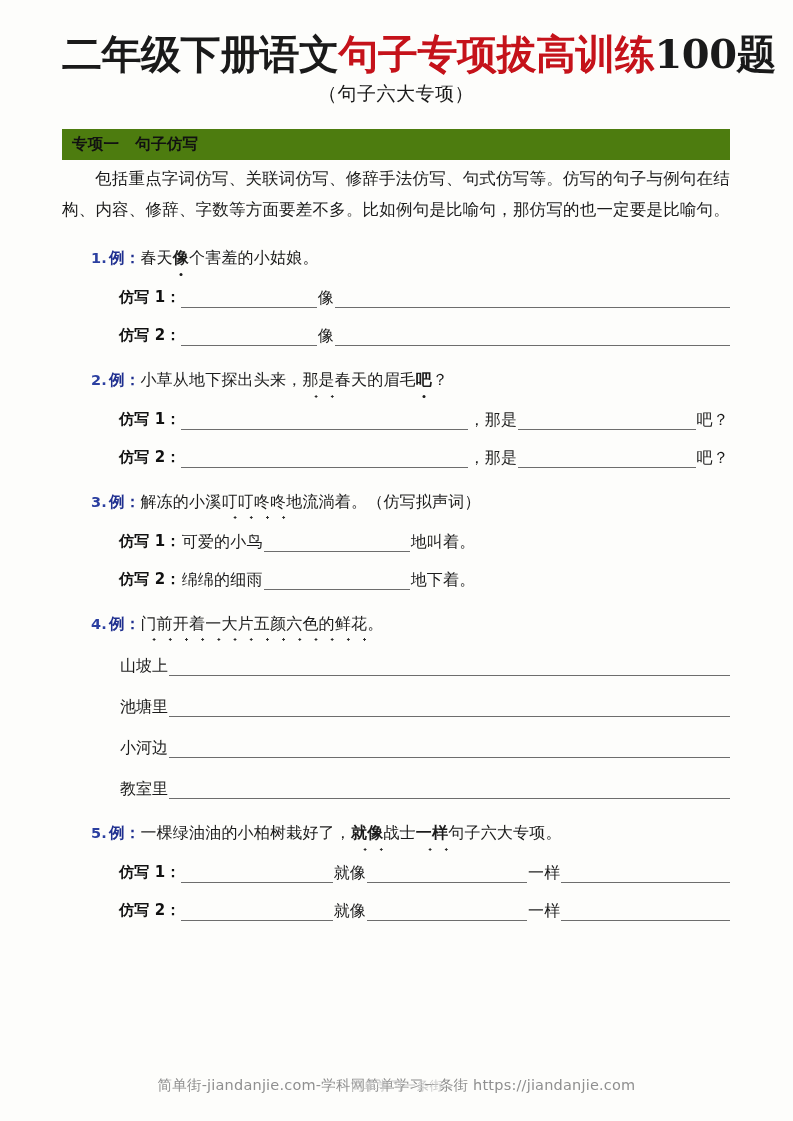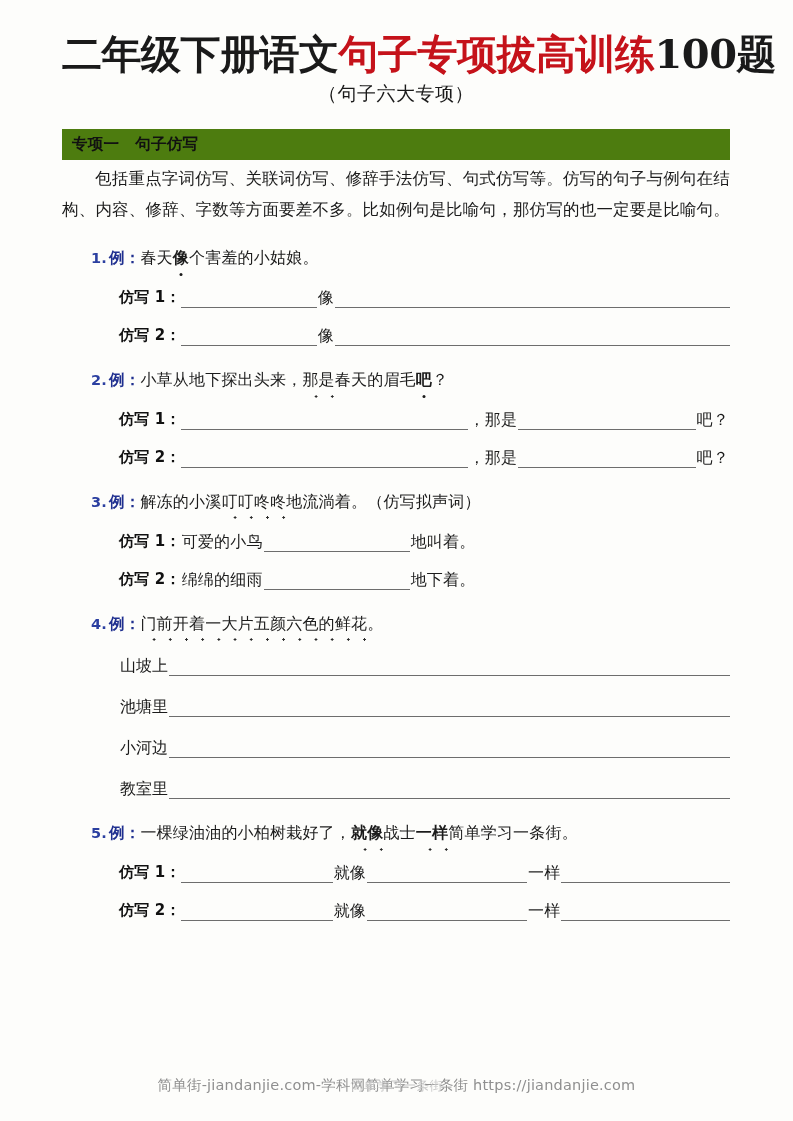--- a/index.html
+++ b/index.html
@@ -303,21 +303,21 @@
         <span class="ans-text">小河边</span>
         <span class="blank grow"></span>
       </div>
       <div class="prompt-row">
         <span class="ans-text">教室里</span>
         <span class="blank grow"></span>
       </div>
     </div>
 
     <div class="q-block">
-      <div class="q-example"><span class="q-num">5.</span><span class="q-li">例：</span><span>一棵绿油油的小柏树栽好了，</span><span class="dots" style="font-weight:700">就像</span><span>战士</span><span class="dots" style="font-weight:700">一样</span><span>简单学习一条街。</span></div>
+      <div class="q-example"><span class="q-num">5.</span><span class="q-li">例：</span><span>一棵绿油油的小柏树栽好了，</span><span class="dots" style="font-weight:700">就像</span><span>战士</span><span class="dots" style="font-weight:700">一样</span><span>句子六大专项。</span></div>
 
       <div class="ans-row">
         <span class="ans-label">仿写 1：</span>
         <span class="blank" style="width:152px"></span>
         <span class="ans-text">就像</span>
         <span class="blank" style="width:160px"></span>
         <span class="ans-text">一样</span>
         <span class="blank grow"></span>
       </div>
       <div class="ans-row">

